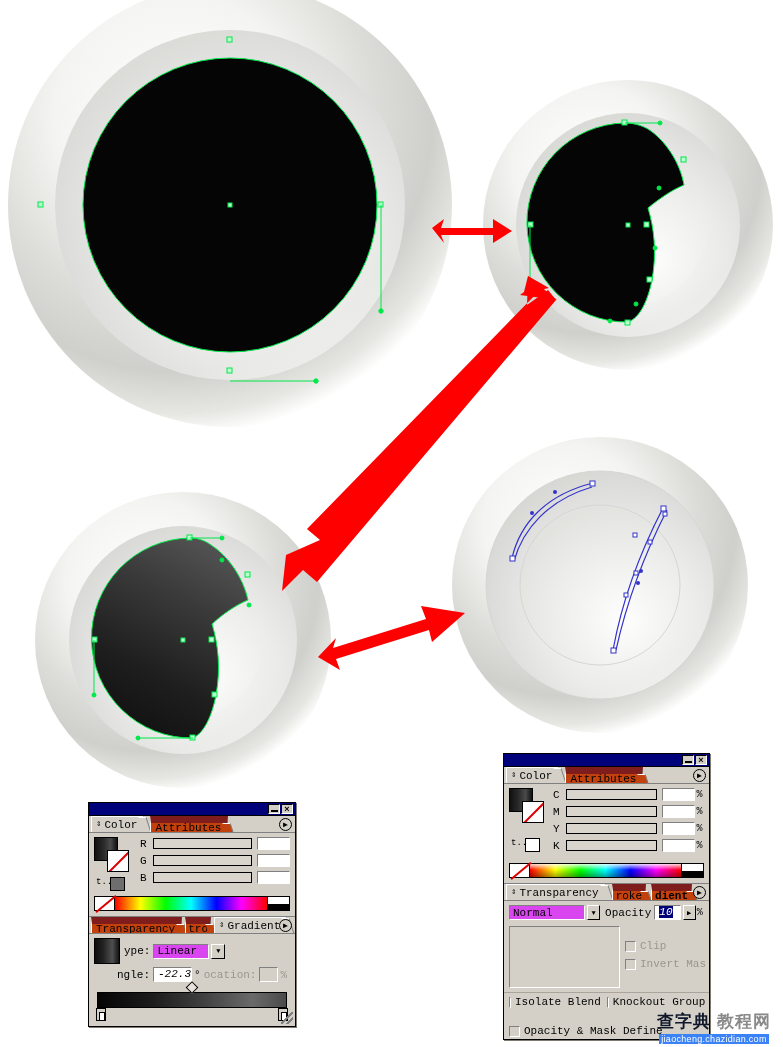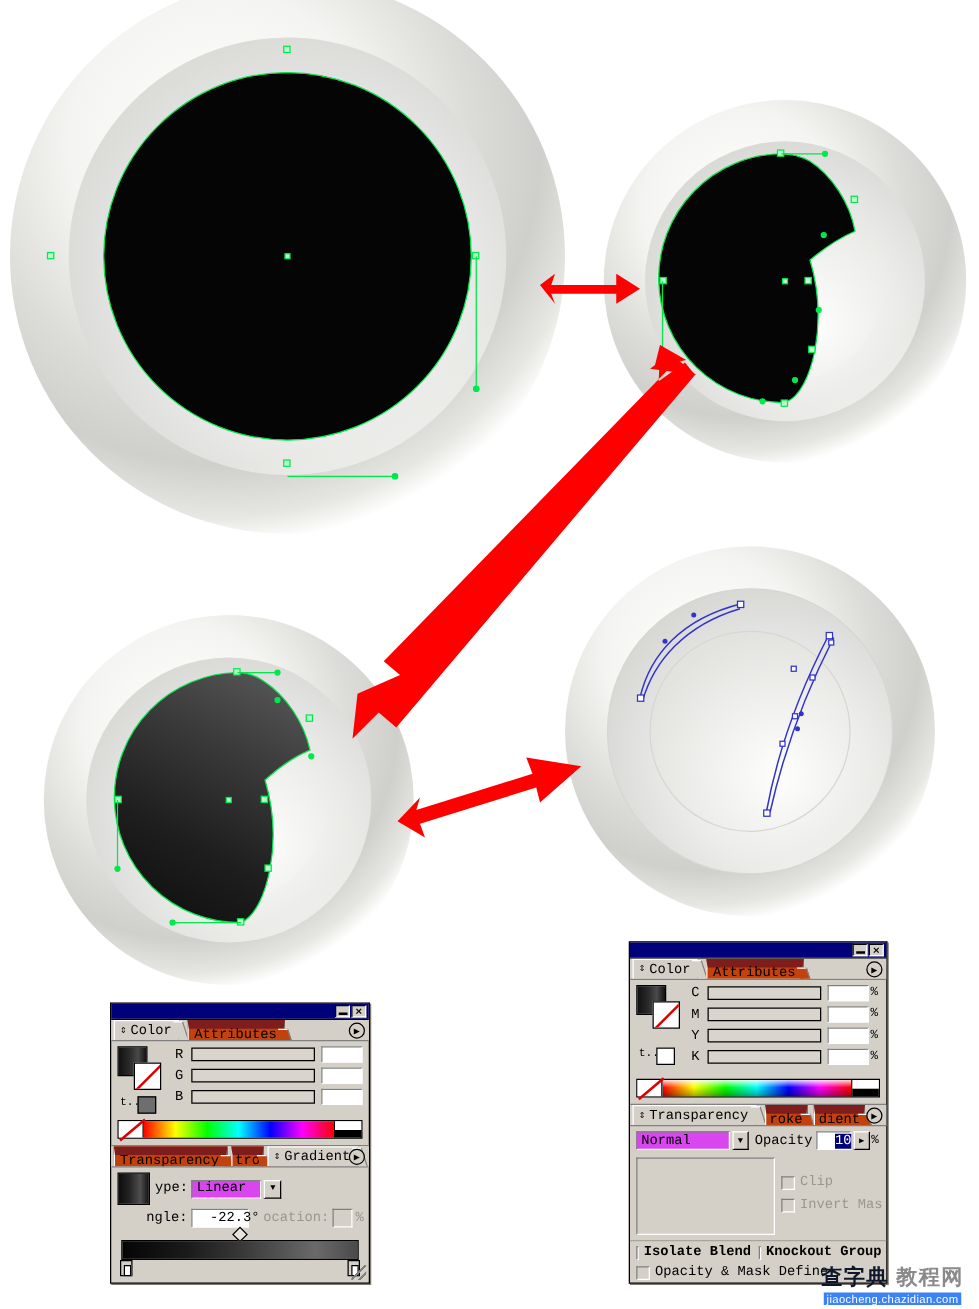--- a/index.html
+++ b/index.html
@@ -181,21 +181,21 @@
   .combo-btn {
     width:14px; height:15px; margin-left:2px;
     background:#d4d0c8; border:1px solid #000;
     border-top-color:#fff; border-left-color:#fff;
     display:flex; align-items:center; justify-content:center;
     font-size:7px; color:#000;
   }
   .numbox {
     width:46px; height:15px; background:#fff;
     border:1px solid #808080; border-right-color:#fff; border-bottom-color:#fff;
-    font-size:11px; color:#000; display:flex; align-items:flex-end; padding-left:14px;
+    font-size:11px; color:#000; display:flex; align-items:flex-start; padding-left:4px;font-style:italic;
   }
   .numbox.dim { background:#d4d0c8; }
   .gradbar-wrap { padding:10px 8px 4px 8px; position:relative; }
   .gradbar {
     height:16px;
     border:1px solid #000;
     background:linear-gradient(90deg,#050505 0%,#1b1b1b 28%,#3a3a3a 52%,#6a6a6a 82%,#4a4a4a 100%);
   }
   .grad-mid {
     position:absolute; left:50%; top:1px; width:9px; height:9px;
@@ -649,21 +649,21 @@
     <div class="tabstrip">
       <div class="tab">
         <span class="grip">⇕</span>
         <span>Transparency</span>
         <span class="tab-skew"></span>
       </div>
       <div class="tab inactive" style="margin-left:6px; padding:0 3px;">
         <span>roke</span>
         <span class="tab-skew"></span>
       </div>
-      <div class="tab inactive" style="margin-left:5px; padding:0 3px;">
+      <div class="tab inactive" style="margin-left:5px; padding:0 3px;font-weight:bold;">
         <span>dient</span>
         <span class="tab-skew"></span>
       </div>
       <div class="tabfill"></div>
       <div class="tab-menu">
         <span>▶</span>
       </div>
     </div>
 
     <div class="trans-row">
@@ -689,21 +689,21 @@
           <span class="lbl dim">Clip</span>
         </div>
         <div class="cbrow">
           <span class="cb"></span>
           <span class="lbl dim">Invert Mas</span>
         </div>
       </div>
     </div>
 
     <div style="padding:3px 5px 2px 5px; border-top:1px solid #a9a49c;">
-      <div class="cbrow" style="margin-bottom:4px;font-weight:bold;">
+      <div class="cbrow" style="margin-bottom:17px;">
         <span class="cb"></span>
         <span class="lbl">Isolate Blend</span>
         <span class="cb" style="margin-left:3px;"></span>
         <span class="lbl">Knockout Group</span>
       </div>
       <div class="cbrow">
         <span class="cb"></span>
         <span class="lbl">Opacity &amp; Mask Define</span>
       </div>
     </div>

